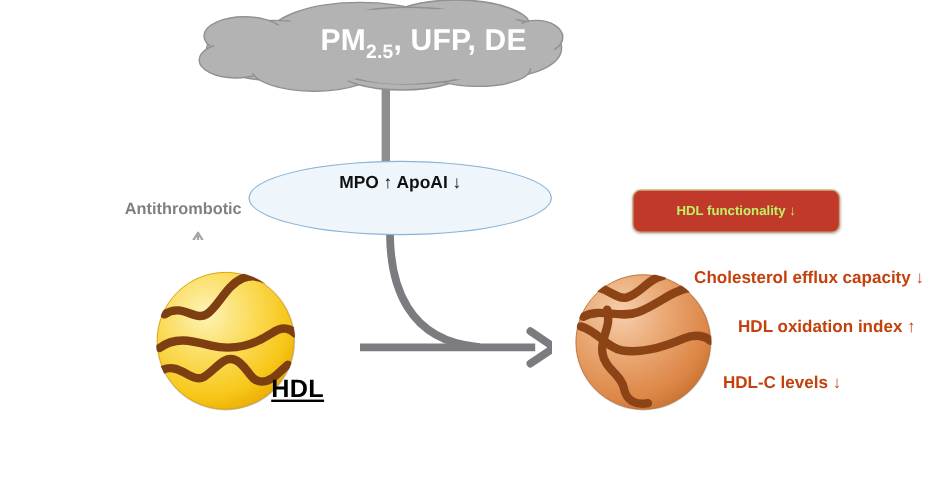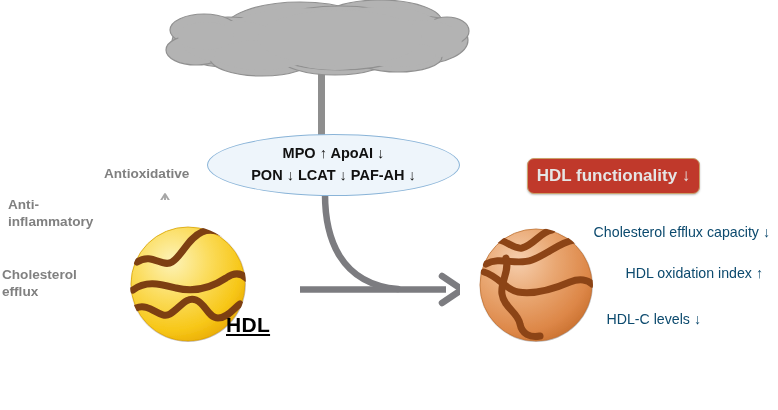--- a/index.html
+++ b/index.html
@@ -61,31 +61,31 @@
     background: #c0392b;
     border: 1.3px solid #caa06a;
     border-radius: 7px;
     box-sizing: border-box;
     display: flex;
     align-items: center;
     justify-content: center;
     box-shadow: 0 1px 2px rgba(0,0,0,0.25);
   }
   #hdl-functionality-badge span {
-    color: #e5e5e5;
-    font-size: 17px;
+    color: #bef264;
+    font-size: 11px;
     font-weight: bold;
     white-space: nowrap;
   }
 
   
   .outcome {
-    color: #0c4a6e;
+    color: #c2410c;
     font-size: 14.2px;
-    font-weight: normal;
+    font-weight: bold;
     white-space: nowrap;
   }
   #outcome-0 { left: 778px; top: 224px; transform: translateX(-100%); padding-right: 8px; }
   #outcome-1 { left: 771px; top: 265px; transform: translateX(-100%); padding-right: 8px; }
   #outcome-2 { left: 709px; top: 311px; transform: translateX(-100%); padding-right: 8px; }
 
   
   .fn-label {
     color: #808080;
     font-size: 13.6px;
@@ -212,34 +212,32 @@
     </g>
     <g fill="none" stroke="#8c4416" stroke-width="7" stroke-linecap="round" stroke-linejoin="round">
       <path d="M 490,240 C 504,236 512,250 522,248 C 534,245 540,232 552,230"></path>
       <path d="M 486,264 C 500,256 516,266 532,260 C 548,254 560,242 574,240 C 584,239 590,244 594,250"></path>
       <path d="M 484,272 C 498,276 506,290 518,292 C 536,295 556,288 570,282 C 580,278 588,280 592,284"></path>
       <path d="M 506,258 C 510,272 500,282 502,294 C 504,308 518,312 520,324 C 522,334 530,338 540,336"></path>
     </g>
     <path d="M 460,210 H 640 V 360 H 460 Z M 536,285 m -57,0 a 57,57 0 1,0 114,0 a 57,57 0 1,0 -114,0" fill="#ffffff" fill-rule="evenodd"></path>
   </svg>
 
+  <div class="abs" id="cloud-label">
+    <span>PM</span><sub>2.5</sub><span>, UFP, DE</span>
+  </div>
 
   <div class="abs" id="oval"></div>
   <div class="abs" id="oval-line1">MPO ↑   ApoAI ↓</div>
-  <div class="abs" id="oval-line2">PON ↓   LCAT ↓   PAF-AH ↓</div>
 
   <div class="abs" id="hdl-functionality-badge">
     <span>HDL functionality ↓</span>
   </div>
 
   <div class="abs outcome" id="outcome-0">Cholesterol efflux capacity ↓</div>
   <div class="abs outcome" id="outcome-1">HDL oxidation index ↑</div>
   <div class="abs outcome" id="outcome-2">HDL-C levels ↓</div>
 
-  <div class="abs fn-label" id="fn-antioxidative">Antioxidative</div>
-  <div class="abs fn-label" id="fn-antiinflam">Anti-
-inflammatory</div>
-  <div class="abs fn-label" id="fn-cholefflux">Cholesterol
-efflux</div>
+  <div class="abs fn-label" id="fn-antioxidative">Antithrombotic</div>
 
   <div class="abs" id="hdl-caption">HDL</div>
 
 </div>
 
 </body></html>

